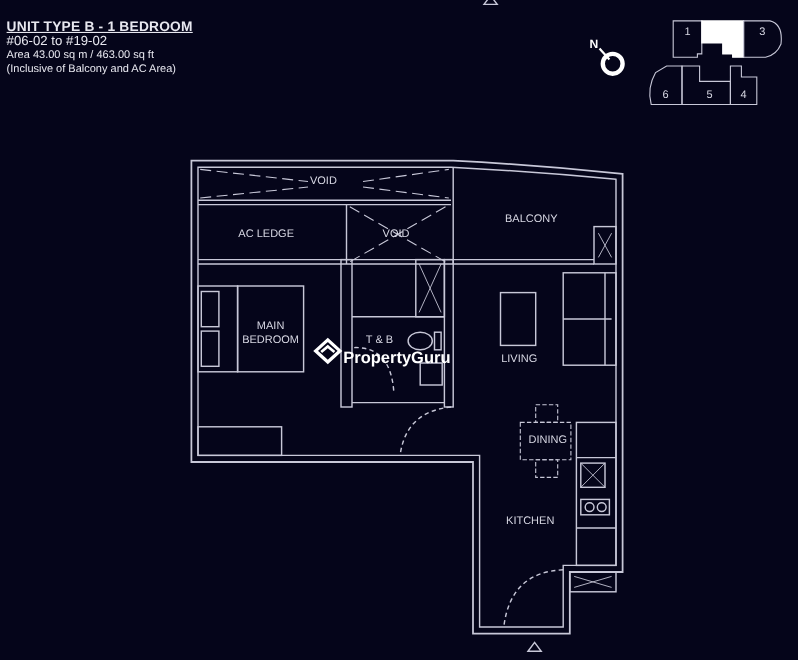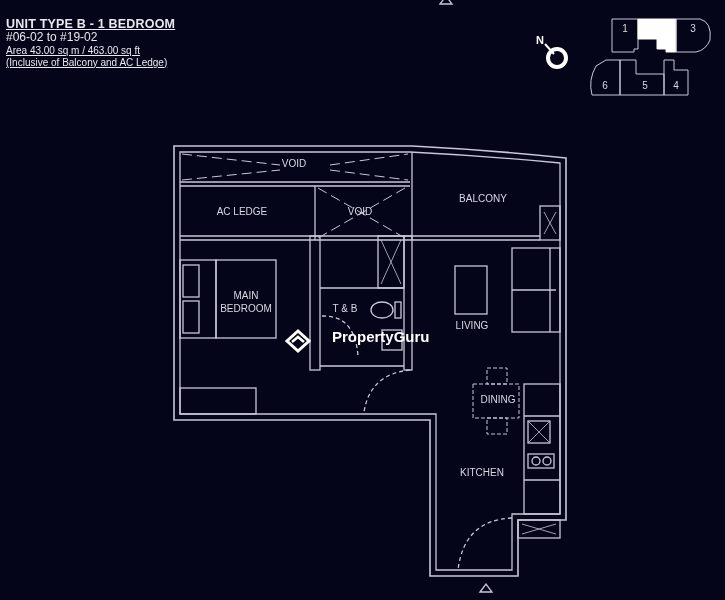--- a/index.html
+++ b/index.html
@@ -1,33 +1,33 @@
 <!DOCTYPE html>
 <html><head>
 <meta charset="utf-8">
 <style>
   html, body { margin:0; padding:0; }
   body { width:725px; height:600px; background:#05051a; position:relative; overflow:hidden; font-family:"Liberation Sans", sans-serif; color:#e8e8f0; }
   .hdr { position:absolute; left:6px; top:17px; line-height:1.15; }
   .hdr .t { font-size:12.5px; font-weight:bold; letter-spacing:0.2px;text-decoration:underline; }
   .hdr .r { font-size:12px; }
-  .hdr .a { font-size:10px;text-decoration:underline; }
+  .hdr .a { font-size:10px; }
   svg { position:absolute; left:0; top:0; }
   .lbl { font-family:"Liberation Sans", sans-serif; font-size:10px; fill:#d8d8e4; text-anchor:middle; }
-  .wm { position:absolute; left:284px; top:328px; display:flex; align-items:flex-start; gap:20px; }
+  .wm { position:absolute; left:284px; top:306px; display:flex; align-items:flex-end; gap:0; }
   .wm span { font-size:15px; font-weight:bold; color:#fff; }
 </style>
 </head>
 <body>
 
 <div class="hdr">
   <div class="t">UNIT TYPE B - 1 BEDROOM</div>
   <div class="r">#06-02 to #19-02</div>
   <div class="a">Area 43.00 sq m / 463.00 sq ft</div>
-  <div class="a">(Inclusive of Balcony and AC Ledge)</div>
+  <div class="a">(Inclusive of Balcony and AC Area)</div>
 </div>
 
 <svg width="725" height="600" viewBox="0 0 725 600">
   <g fill="none" stroke="#c8c8d8" stroke-width="1.3">
 
     <path d="M440 4 L446 -4 L452 4 Z"></path>
 
     <g>
       <circle cx="557" cy="58" r="9" stroke="#fff" stroke-width="4"></circle>
       <line x1="545" y1="44" x2="554" y2="54" stroke="#fff" stroke-width="2"></line>

